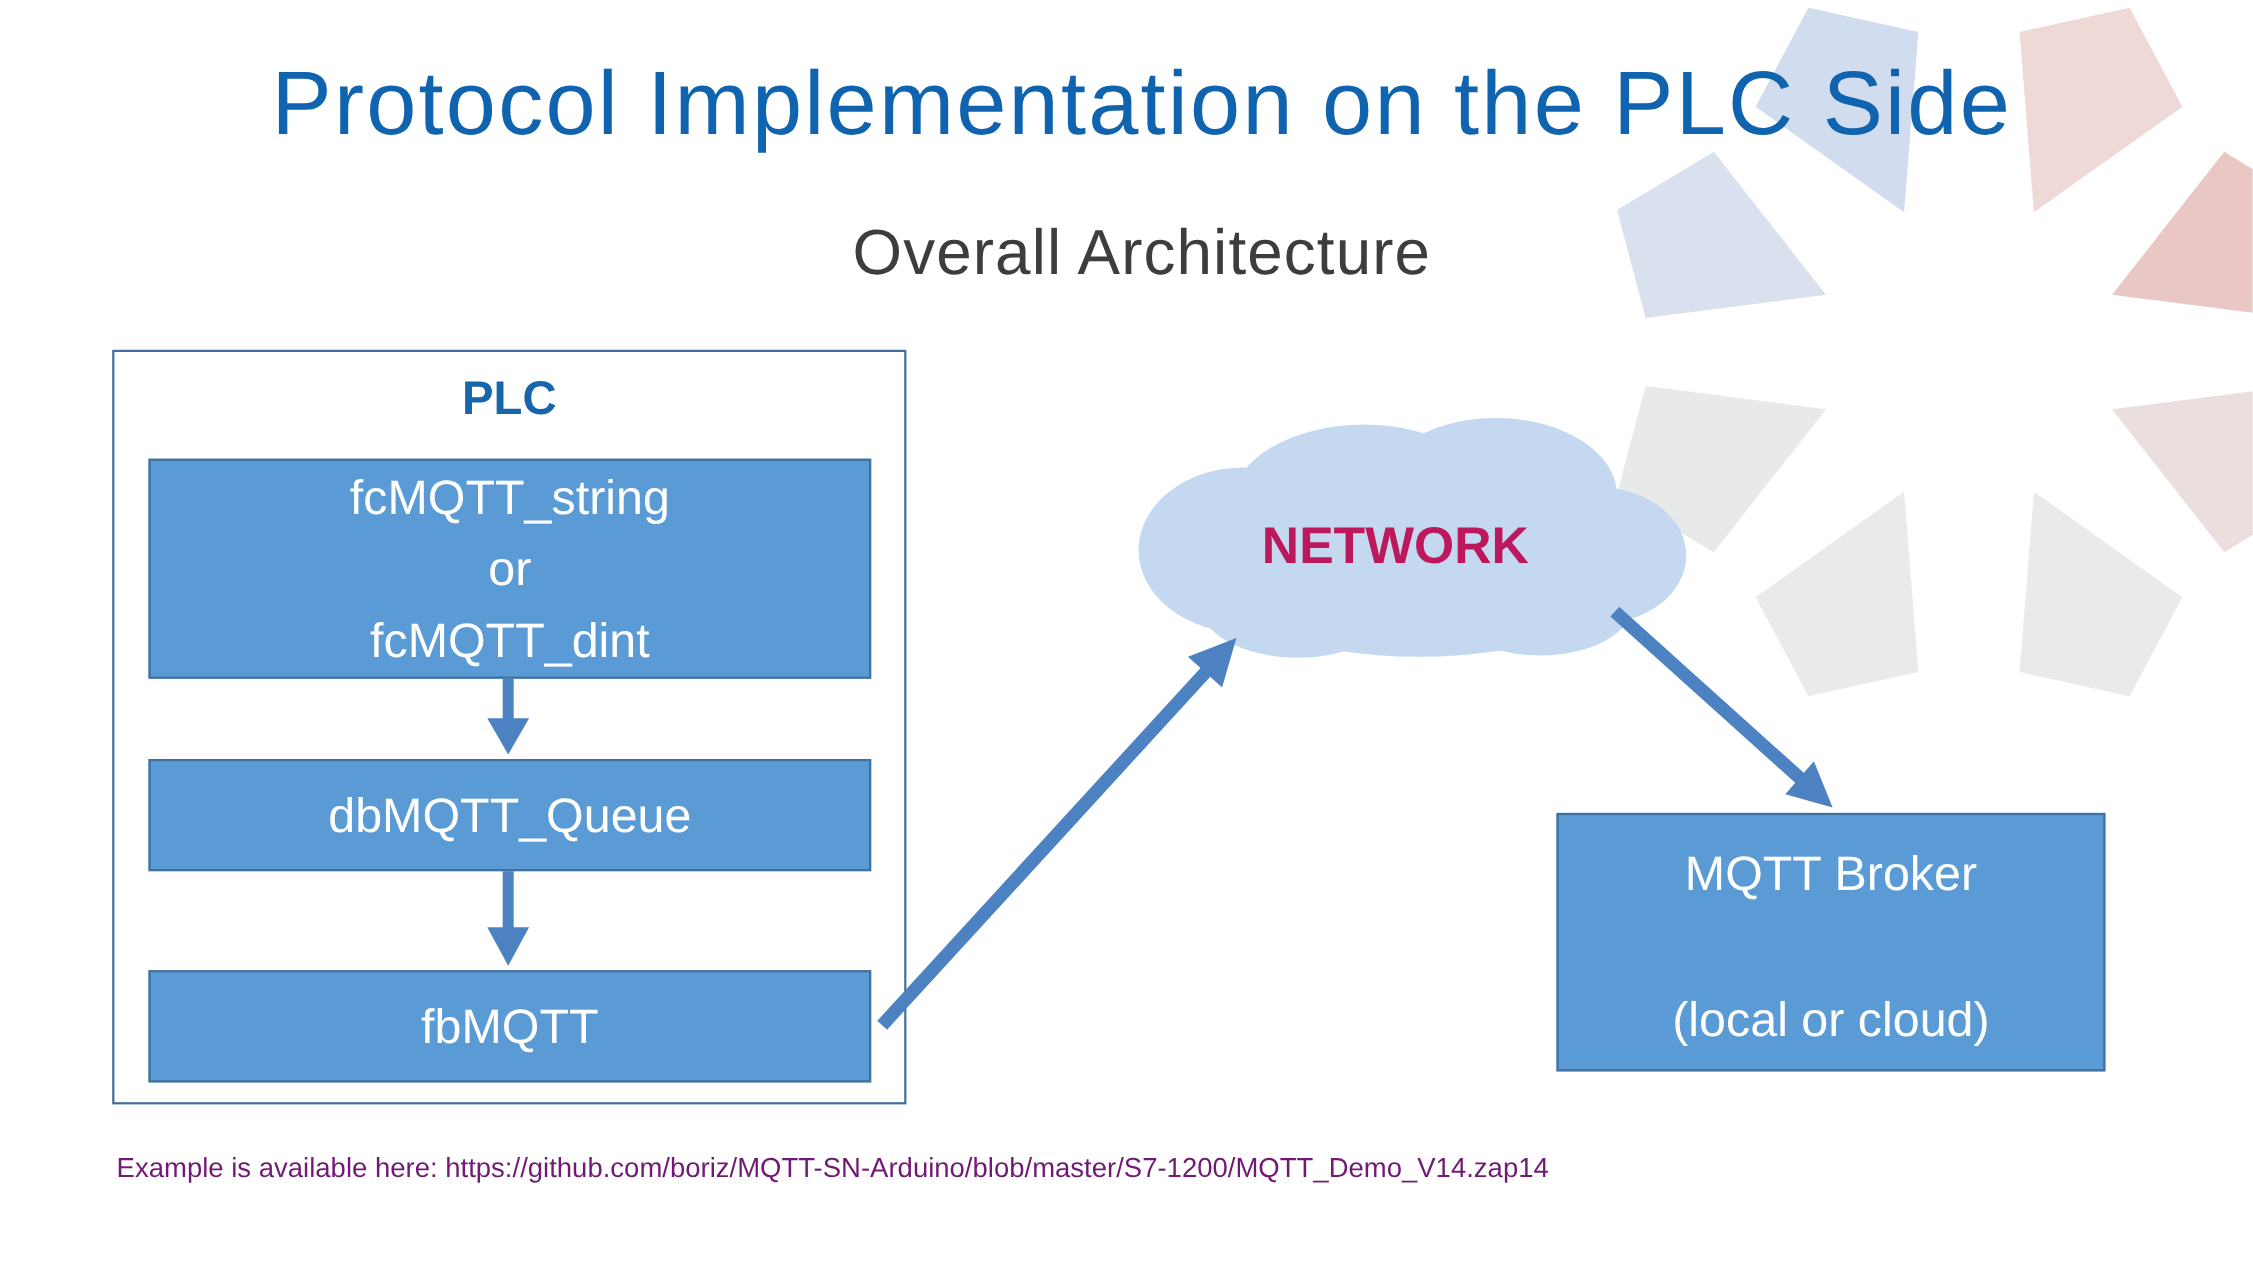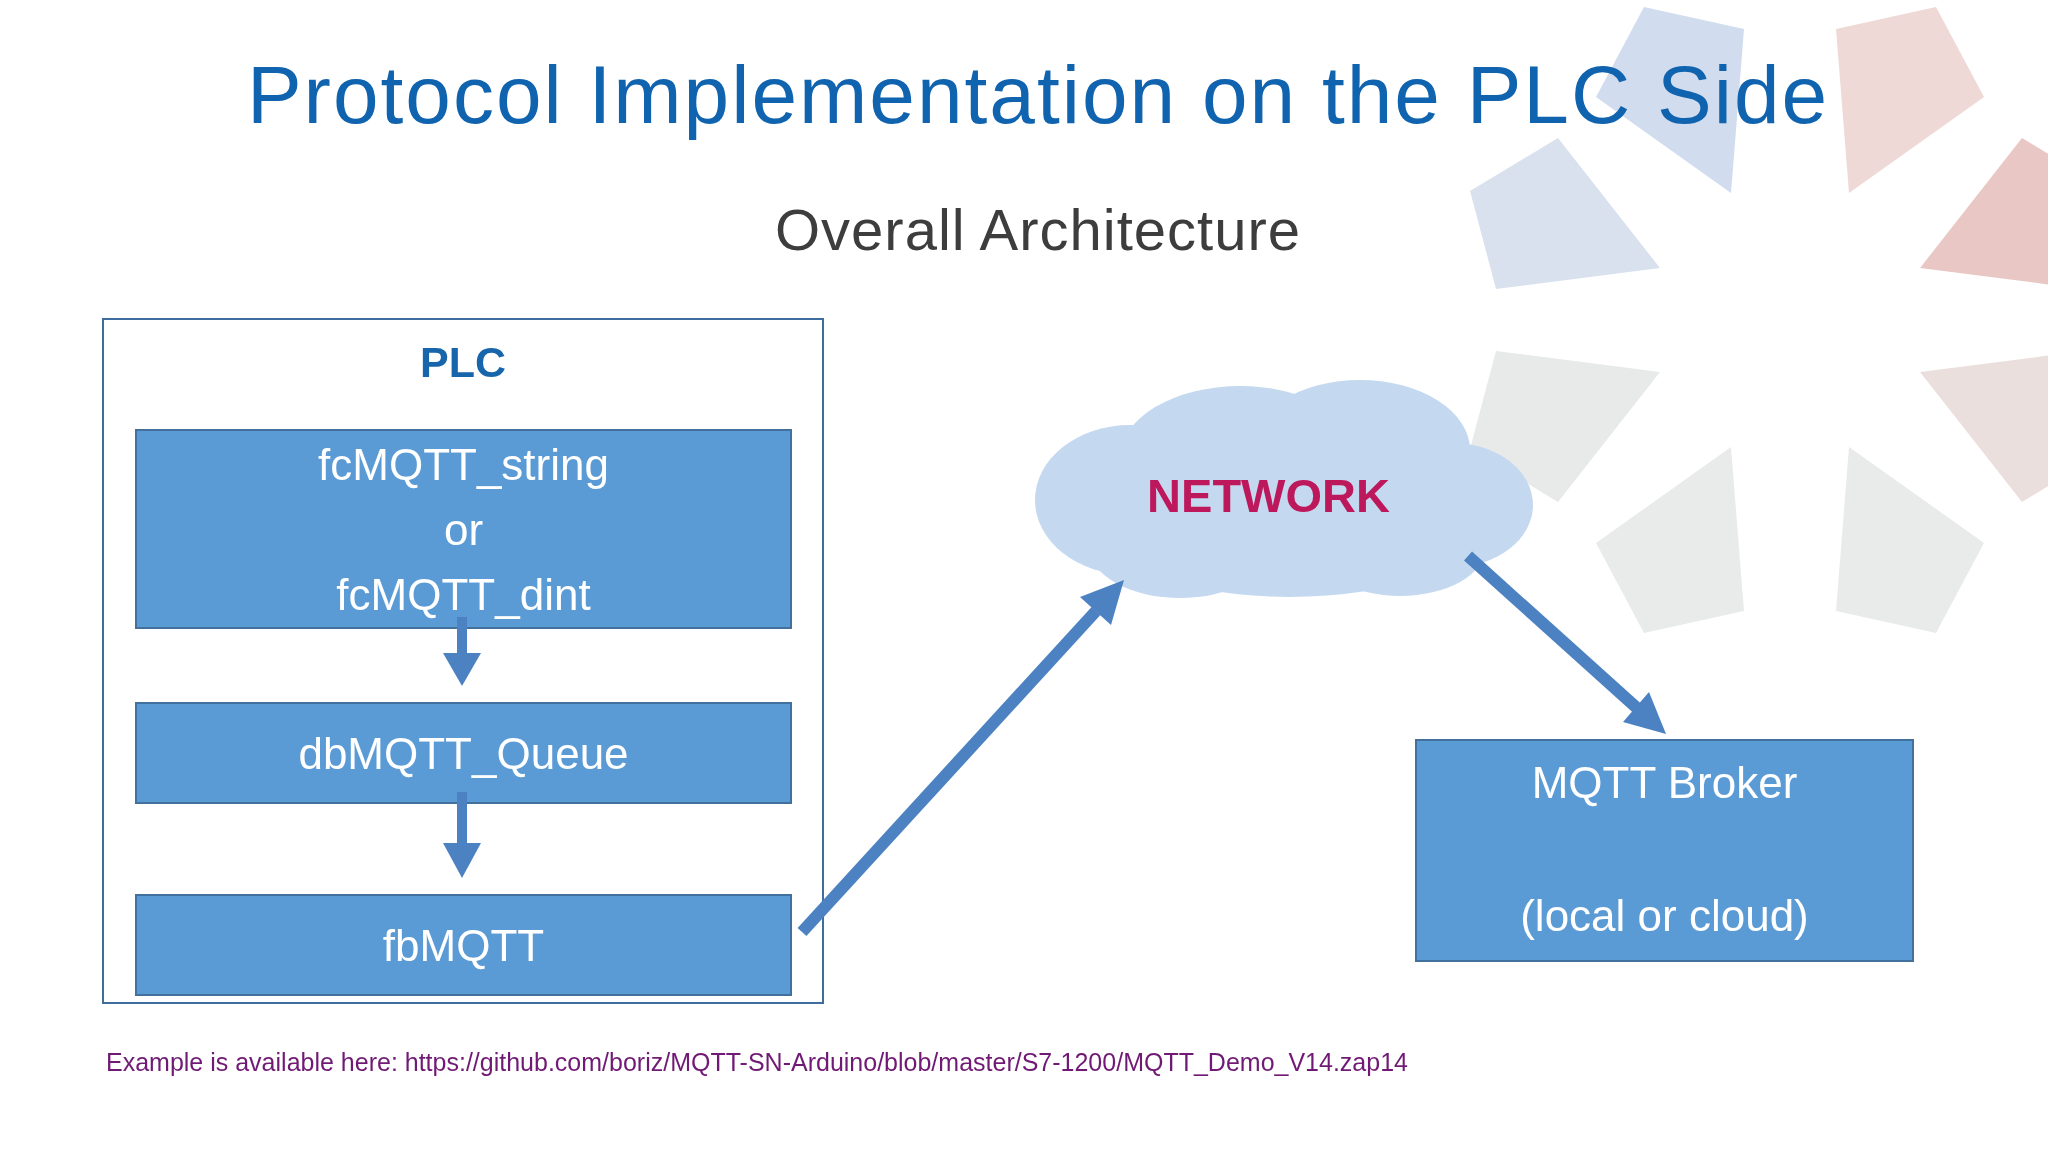--- a/index.html
+++ b/index.html
@@ -26,30 +26,30 @@
     border:2px solid #3f6e9e;background:transparent;
   }
   .plc-label{
     position:absolute;left:0;right:0;top:18px;
     text-align:center;font-size:43px;font-weight:600;color:#1765aa;
   }
   .node{
     position:absolute;background:#5b9bd5;border:2px solid #41719c;
     color:#ffffff;display:flex;flex-direction:column;
     align-items:center;justify-content:center;text-align:center;
-    font-size:44px;line-height:65px;margin-top:12px;
+    font-size:44px;line-height:65px;
   }
   .node-fc{left:31px;top:97px;width:653px;height:196px;}
   .node-db{left:31px;top:370px;width:653px;height:98px;}
   .node-fb{left:31px;top:562px;width:653px;height:98px;}
   .broker{
     position:absolute;left:1415px;top:739px;width:495px;height:189px;z-index:2;
     background:#5b9bd5;border:2px solid #41719c;color:#fff;
     display:flex;flex-direction:column;justify-content:space-between;
-    padding:14px 0 16px 0;box-sizing:content-box;
+    padding:26px 0 16px 0;box-sizing:content-box;
     text-align:center;font-size:44px;line-height:56px;
   }
   .network-label{
     position:absolute;left:1096px;top:468px;width:345px;z-index:2;
     text-align:center;font-size:47px;font-weight:700;color:#be185d;line-height:56px;
   }
   .footer{
     position:absolute;left:106px;top:1048px;z-index:2;
     font-size:25px;font-weight:300;color:#701a75;letter-spacing:0px;white-space:nowrap;
   }

